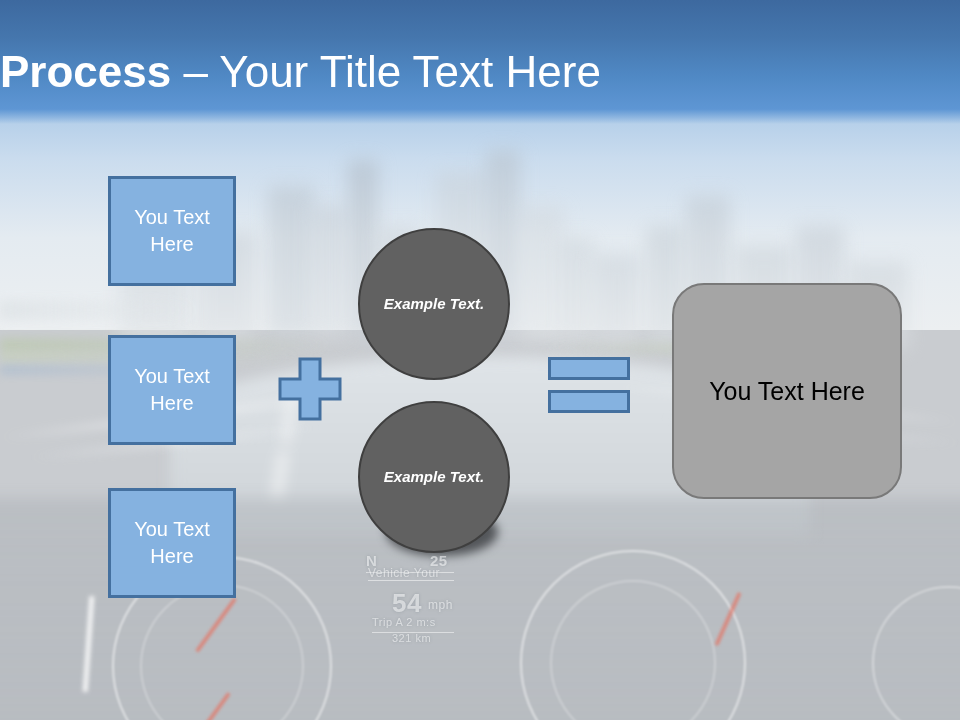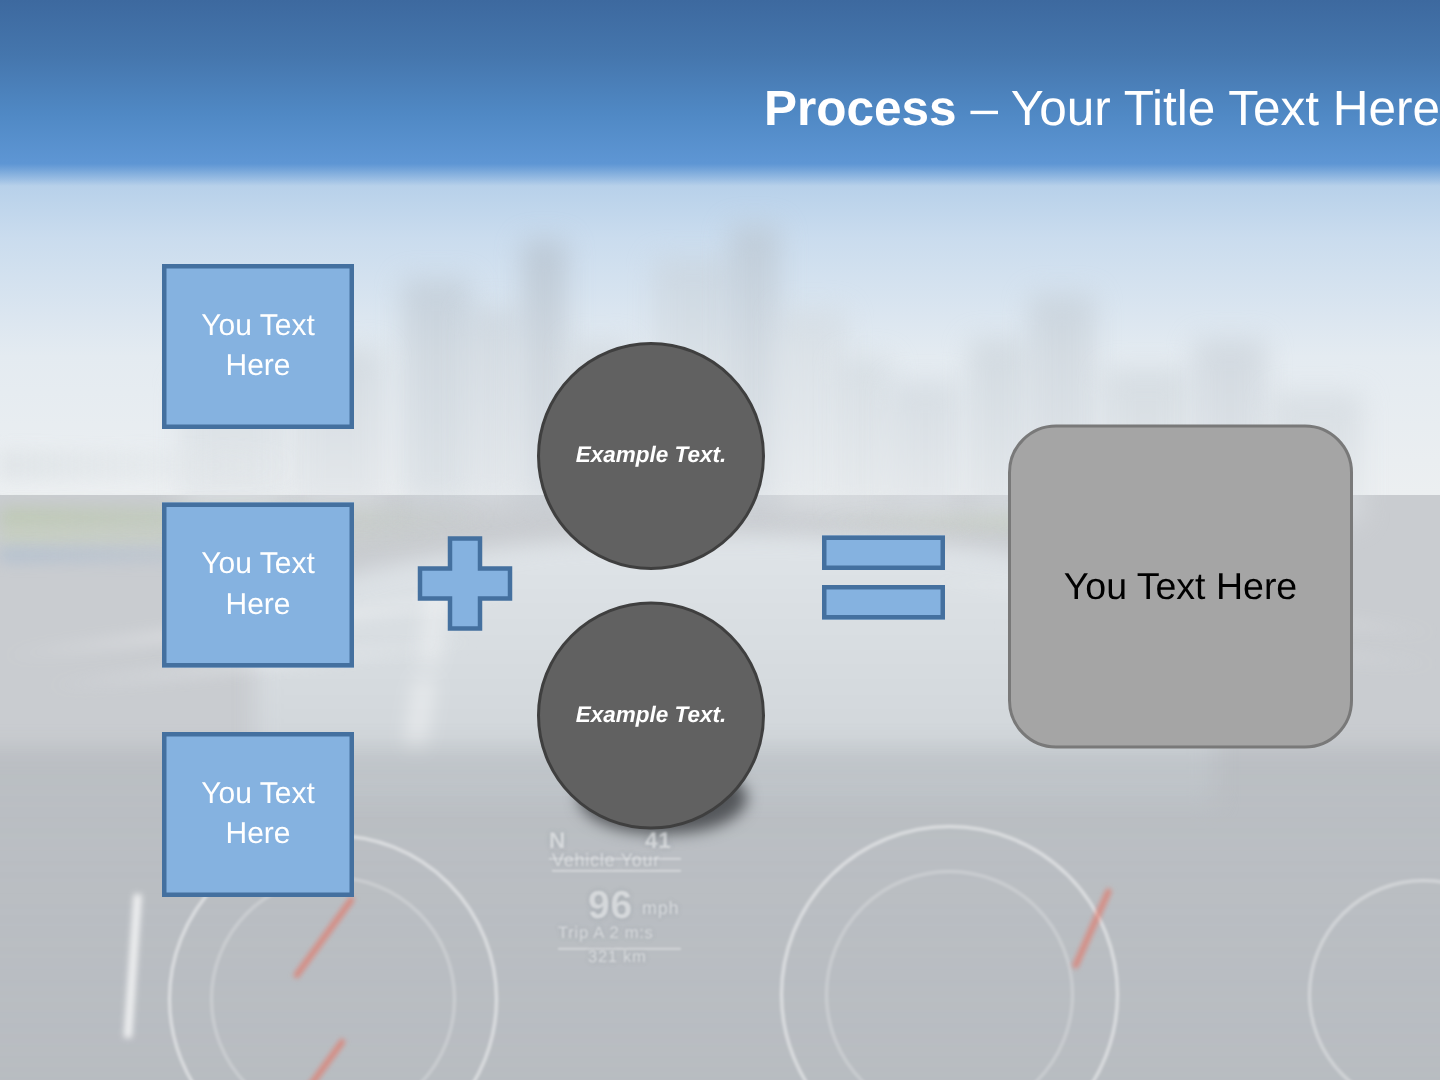--- a/index.html
+++ b/index.html
@@ -117,25 +117,25 @@
     height: 124px;
     background: linear-gradient(to bottom,
       #3d699f 0%,
       #4576ad 30%,
       #5089c5 62%,
       #5e96d4 88%,
       rgba(121,163,214,0) 100%);
   }
   .slide-title {
     position: absolute;
-    left: 16px; right: 0;
+    left: 0; right: 0;
     top: 52px;
-    text-align: right;
+    text-align: left;
     color: #ffffff;
-    font-size: 33px;
+    font-size: 44px;
     line-height: 40px;
     font-weight: 400;
     white-space: nowrap;
   }
   .slide-title .strong { font-weight: 700; }
   .slide-title .dash-sep { font-weight: 400; }
 
   
   .blue-box {
     position: absolute;
@@ -281,25 +281,25 @@
     <div class="dash" style="left:140px;top:584px;width:160px;height:160px;border-color:rgba(255,255,255,.28);"></div>
     <div class="dash" style="left:520px;top:550px;width:222px;height:222px;"></div>
     <div class="dash" style="left:550px;top:580px;width:162px;height:162px;border-color:rgba(255,255,255,.28);"></div>
     <div class="dash" style="left:872px;top:586px;width:150px;height:150px;border-color:rgba(255,255,255,.4);"></div>
 
     <div class="needle" style="left:214px;top:592px;width:4px;height:66px;transform:rotate(36deg);"></div>
     <div class="needle" style="left:212px;top:688px;width:4px;height:52px;transform:rotate(36deg);"></div>
     <div class="needle" style="left:726px;top:590px;width:4px;height:58px;transform:rotate(24deg);"></div>
 
     <div class="cluster-text" style="left:366px;top:552px;font-size:15px;font-weight:700;">N</div>
-    <div class="cluster-text" style="left:430px;top:552px;font-size:15px;font-weight:700;">41</div>
+    <div class="cluster-text" style="left:430px;top:552px;font-size:15px;font-weight:700;">25</div>
     <div class="cluster-rule" style="left:366px;top:572px;width:88px;"></div>
     <div class="cluster-text" style="left:368px;top:566px;font-size:12px;">Vehicle Your</div>
     <div class="cluster-rule" style="left:368px;top:580px;width:86px;"></div>
-    <div class="cluster-text" style="left:392px;top:588px;font-size:26px;font-weight:700;">96</div>
+    <div class="cluster-text" style="left:392px;top:588px;font-size:26px;font-weight:700;">54</div>
     <div class="cluster-text" style="left:428px;top:598px;font-size:12px;">mph</div>
     <div class="cluster-text" style="left:372px;top:616px;font-size:11px;">Trip A    2 m:s</div>
     <div class="cluster-rule" style="left:372px;top:632px;width:82px;"></div>
     <div class="cluster-text" style="left:392px;top:632px;font-size:11px;">321 km</div>
 
     <div class="streak" style="left:86px;top:596px;width:5px;height:96px;background:#ffffff;opacity:.85;transform:rotate(4deg);filter:blur(2px);"></div>
   </div>
 
   <div class="header-band"></div>
   <div class="slide-title">

